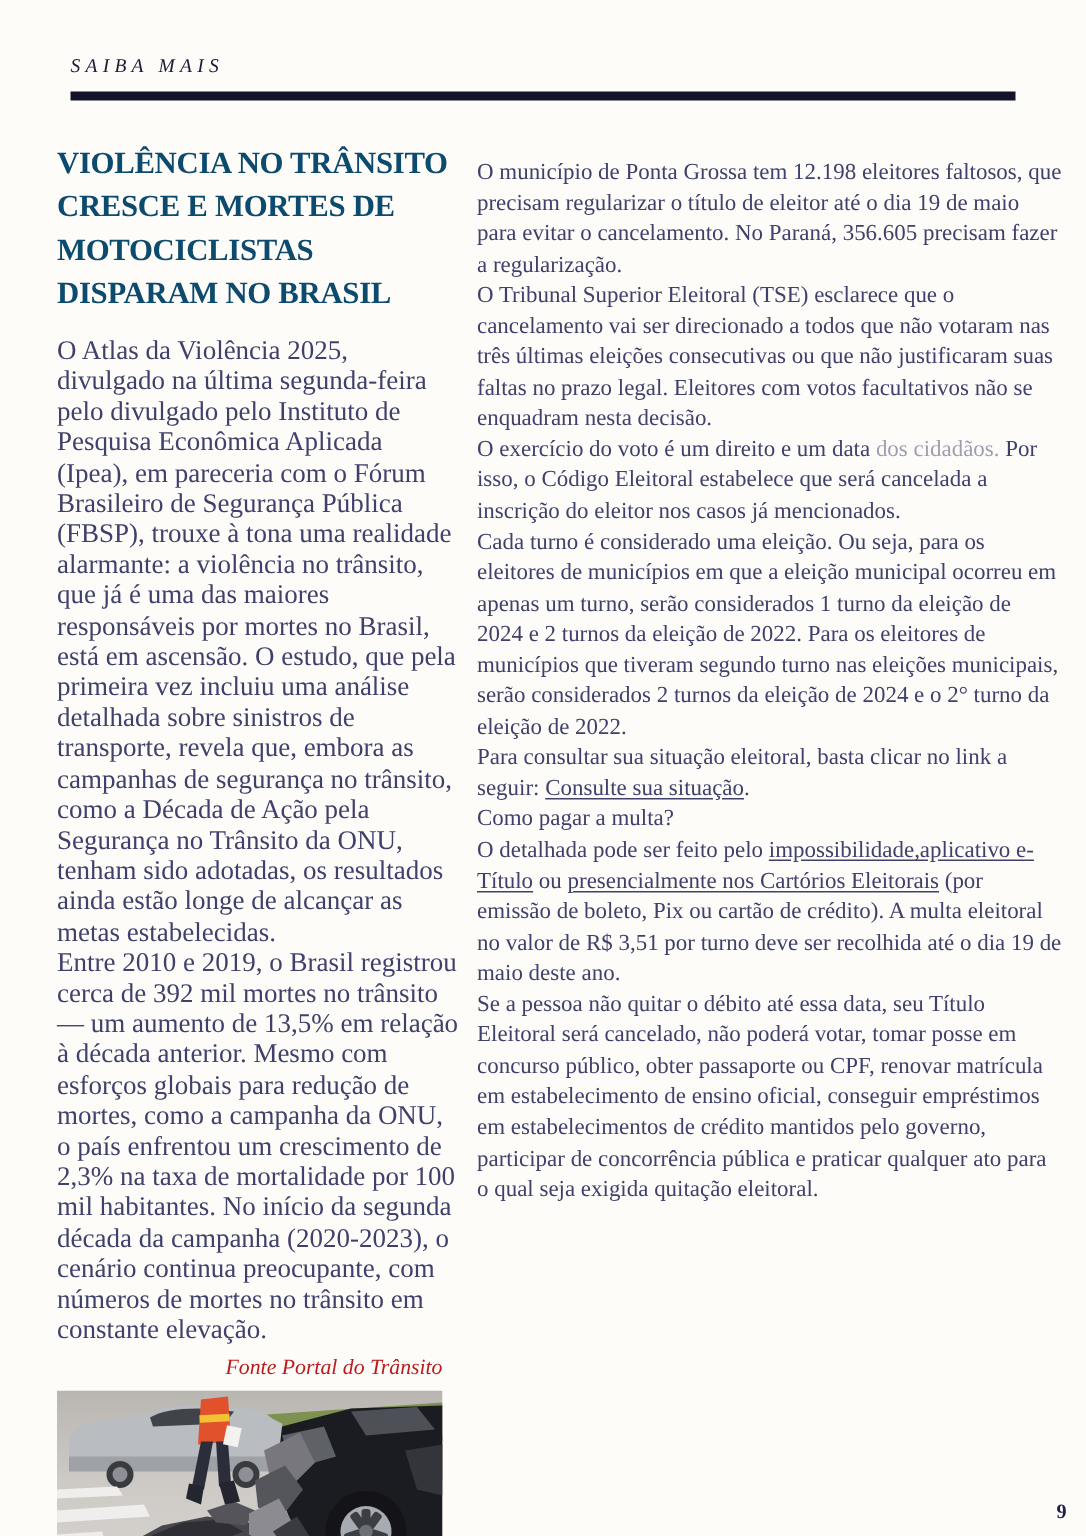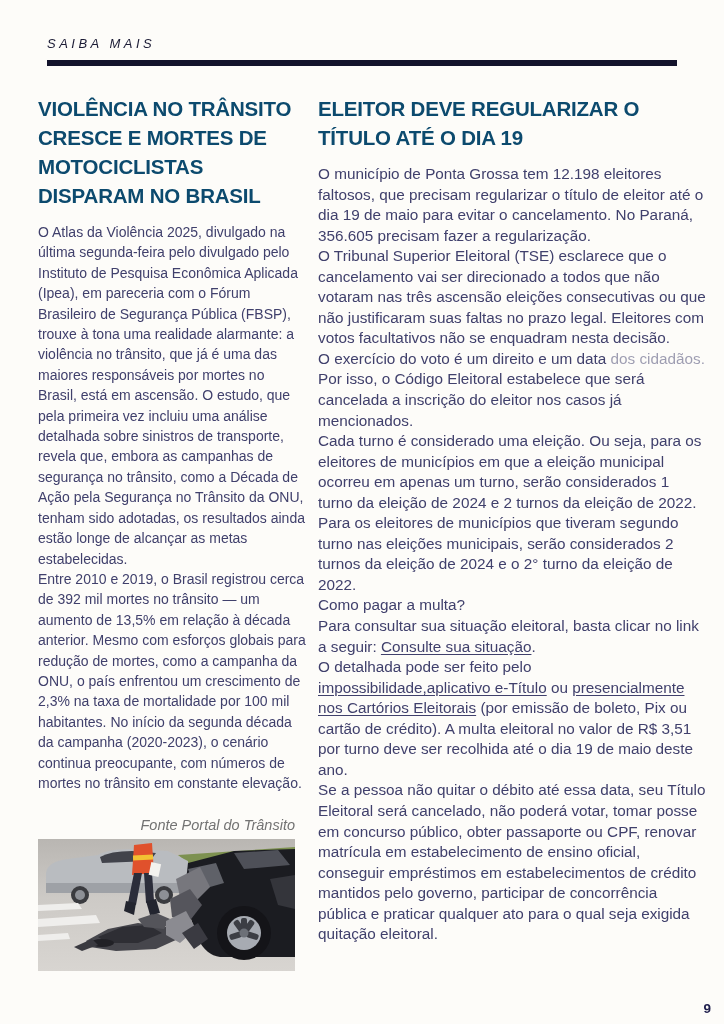--- a/index.html
+++ b/index.html
@@ -6,20 +6,21 @@
   body{
     width:724px;height:1024px;overflow:hidden;
     background:#fdfcf9;
     font-family:"Liberation Sans","DejaVu Sans",sans-serif;
     position:relative;
   }
   .page{
     position:absolute;inset:0;
     padding:36px 16px 0 38px;
     box-sizing:border-box;
+    font-family:Liberation Serif, serif;
   }
   
   .kicker{
     margin-left:9px;
     font-size:13px;
     font-style:italic;
     letter-spacing:3.5px;
     font-weight:500;
     color:#1b1b35;
   }
@@ -39,37 +40,37 @@
   .col-right{flex:1;min-width:0;}
   h1.headline{
     margin:0 0 12px 0;
     font-size:20.5px;
     line-height:29px;
     font-weight:700;
     letter-spacing:-0.2px;
     color:#0c4a6e;
   }
   .body-left{
-    font-size:14px;
+    font-size:18px;
     line-height:20.4px;
     color:#40406c;
   }
   .body-left p{margin:0;}
   .body-right{
     font-size:15.3px;
     line-height:20.55px;
     color:#40406c;
     margin-top:10px;
   }
   .body-right p{margin:0;}
   .caption{
-    margin-top:24px;
+    margin-top:8px;
     font-size:14.5px;
     font-style:italic;
-    color:#737373;
+    color:#b91c1c;
     text-align:right;
     width:257px;
   }
   .photo{
     margin-top:6px;
     width:257px;height:132px;
     display:block;
   }
   a.doc-link{
     color:#40406c;
@@ -172,28 +173,27 @@
           <polygon points="96,34 104,34 98,66 90,64" fill="#2b2d3a"></polygon>
           <polygon points="106,34 114,34 116,62 108,64" fill="#2b2d3a"></polygon>
           <polygon points="88,62 98,64 96,76 86,72" fill="#23252f"></polygon>
           <polygon points="108,62 118,60 122,74 112,76" fill="#23252f"></polygon>
           <rect x="112" y="24" width="10" height="13" fill="#f3f2ee" transform="rotate(12 117 30)"></rect>
         </g>
       </svg>
     </div>
 
     <div class="col-right">
-      <h1 class="headline">ELEITOR DEVE REGULARIZAR O TÍTULO ATÉ O DIA 19</h1>
       <div class="body-right">
         <p>O município de Ponta Grossa tem 12.198 eleitores faltosos, que precisam regularizar o título de eleitor até o dia 19 de maio para evitar o cancelamento. No Paraná, 356.605 precisam fazer a regularização.</p>
-        <p>O Tribunal Superior Eleitoral (TSE) esclarece que o cancelamento vai ser direcionado a todos que não votaram nas três ascensão eleições consecutivas ou que não justificaram suas faltas no prazo legal. Eleitores com votos facultativos não se enquadram nesta decisão.</p>
+        <p>O Tribunal Superior Eleitoral (TSE) esclarece que o cancelamento vai ser direcionado a todos que não votaram nas três últimas eleições consecutivas ou que não justificaram suas faltas no prazo legal. Eleitores com votos facultativos não se enquadram nesta decisão.</p>
         <p><span>O exercício do voto é um direito e um data </span><span class="faded">dos cidadãos.</span><span> Por isso, o Código Eleitoral estabelece que será cancelada a inscrição do eleitor nos casos já mencionados.</span></p>
         <p>Cada turno é considerado uma eleição. Ou seja, para os eleitores de municípios em que a eleição municipal ocorreu em apenas um turno, serão considerados 1 turno da eleição de 2024 e 2 turnos da eleição de 2022. Para os eleitores de municípios que tiveram segundo turno nas eleições municipais, serão considerados 2 turnos da eleição de 2024 e o 2° turno da eleição de 2022.</p>
+        <p><span>Para consultar sua situação eleitoral, basta clicar no link a seguir: </span><a href="#" class="doc-link">Consulte sua situação</a><span>.</span></p>
         <p>Como pagar a multa?</p>
-        <p><span>Para consultar sua situação eleitoral, basta clicar no link a seguir: </span><a href="#" class="doc-link">Consulte sua situação</a><span>.</span></p>
         <p><span>O detalhada pode ser feito pelo </span><a href="#" class="doc-link">impossibilidade,aplicativo e-Título</a><span> ou </span><a href="#" class="doc-link">presencialmente nos Cartórios Eleitorais</a><span> (por emissão de boleto, Pix ou cartão de crédito). A multa eleitoral no valor de R$ 3,51 por turno deve ser recolhida até o dia 19 de maio deste ano.</span></p>
         <p>Se a pessoa não quitar o débito até essa data, seu Título Eleitoral será cancelado, não poderá votar, tomar posse em concurso público, obter passaporte ou CPF, renovar matrícula em estabelecimento de ensino oficial, conseguir empréstimos em estabelecimentos de crédito mantidos pelo governo, participar de concorrência pública e praticar qualquer ato para o qual seja exigida quitação eleitoral.</p>
       </div>
     </div>
 
   </div>
 
   <div class="page-number">9</div>
 </div>
 

